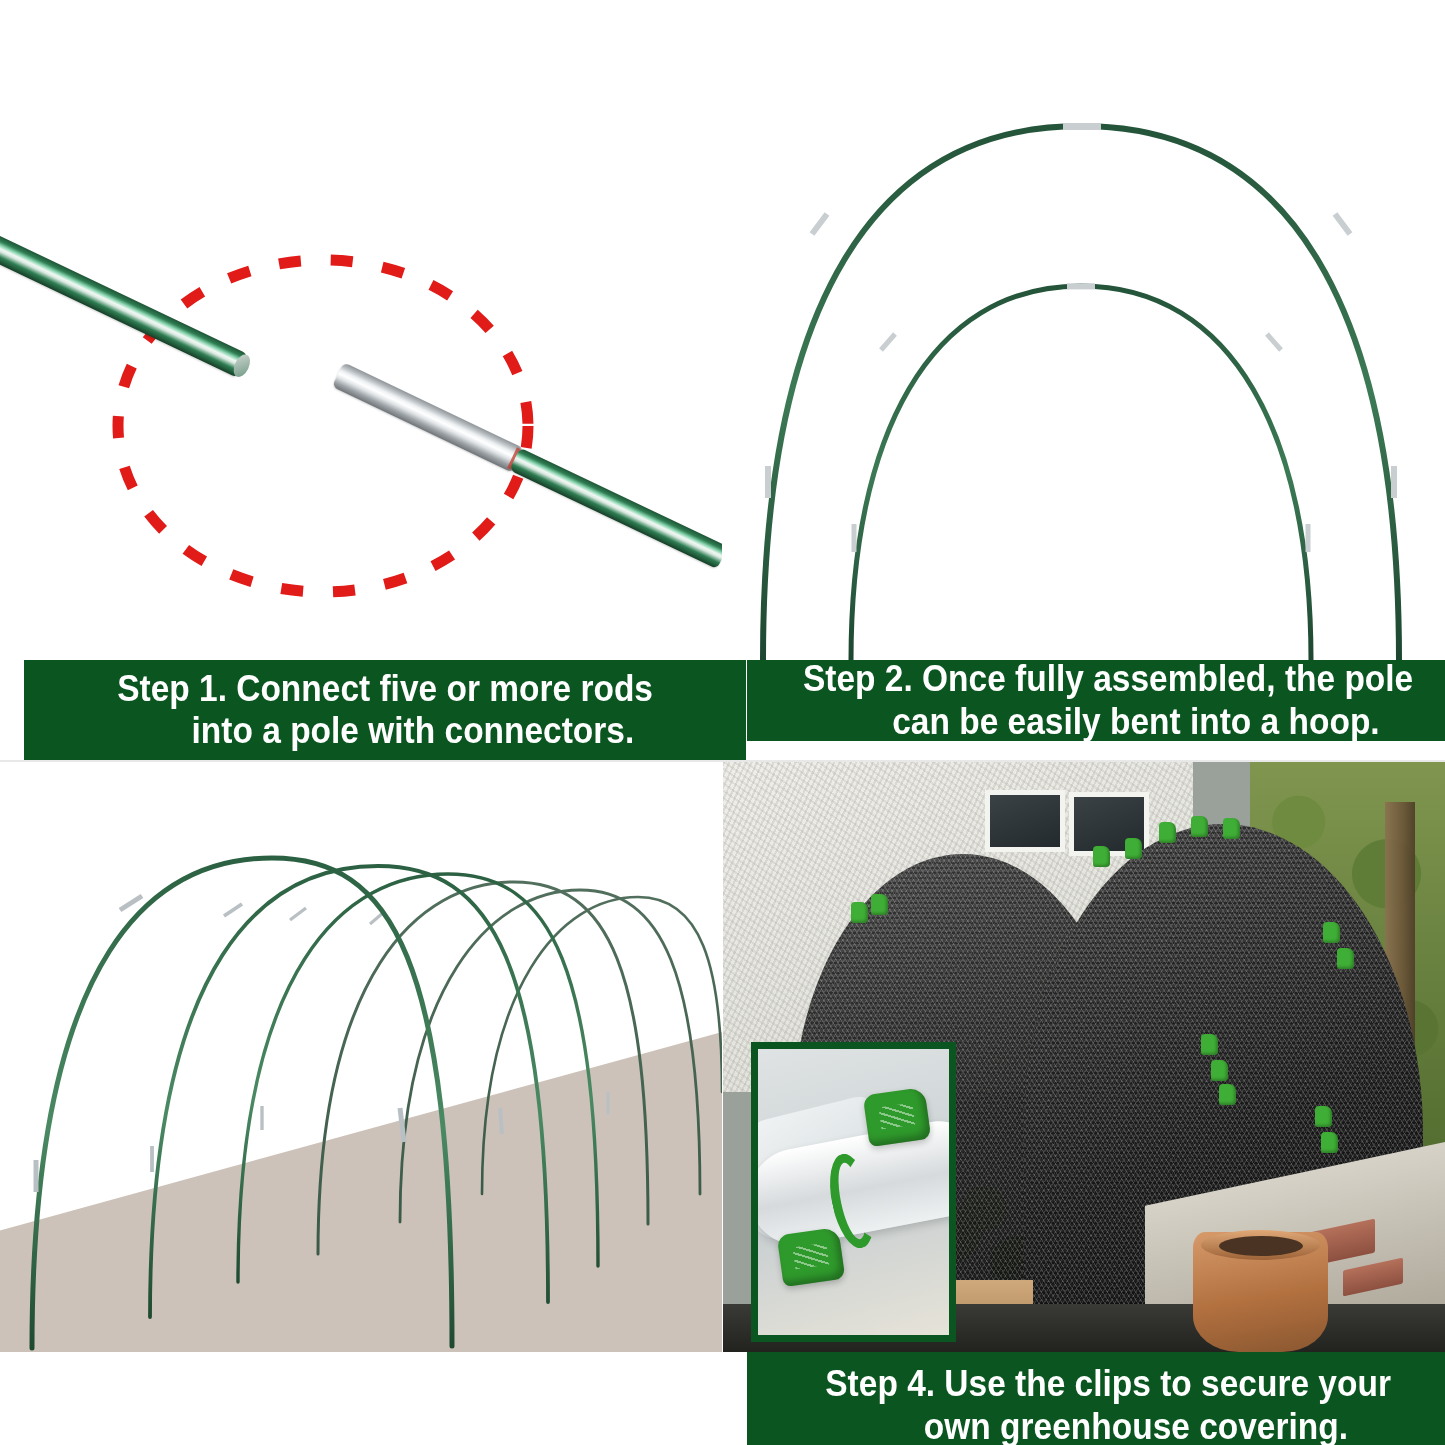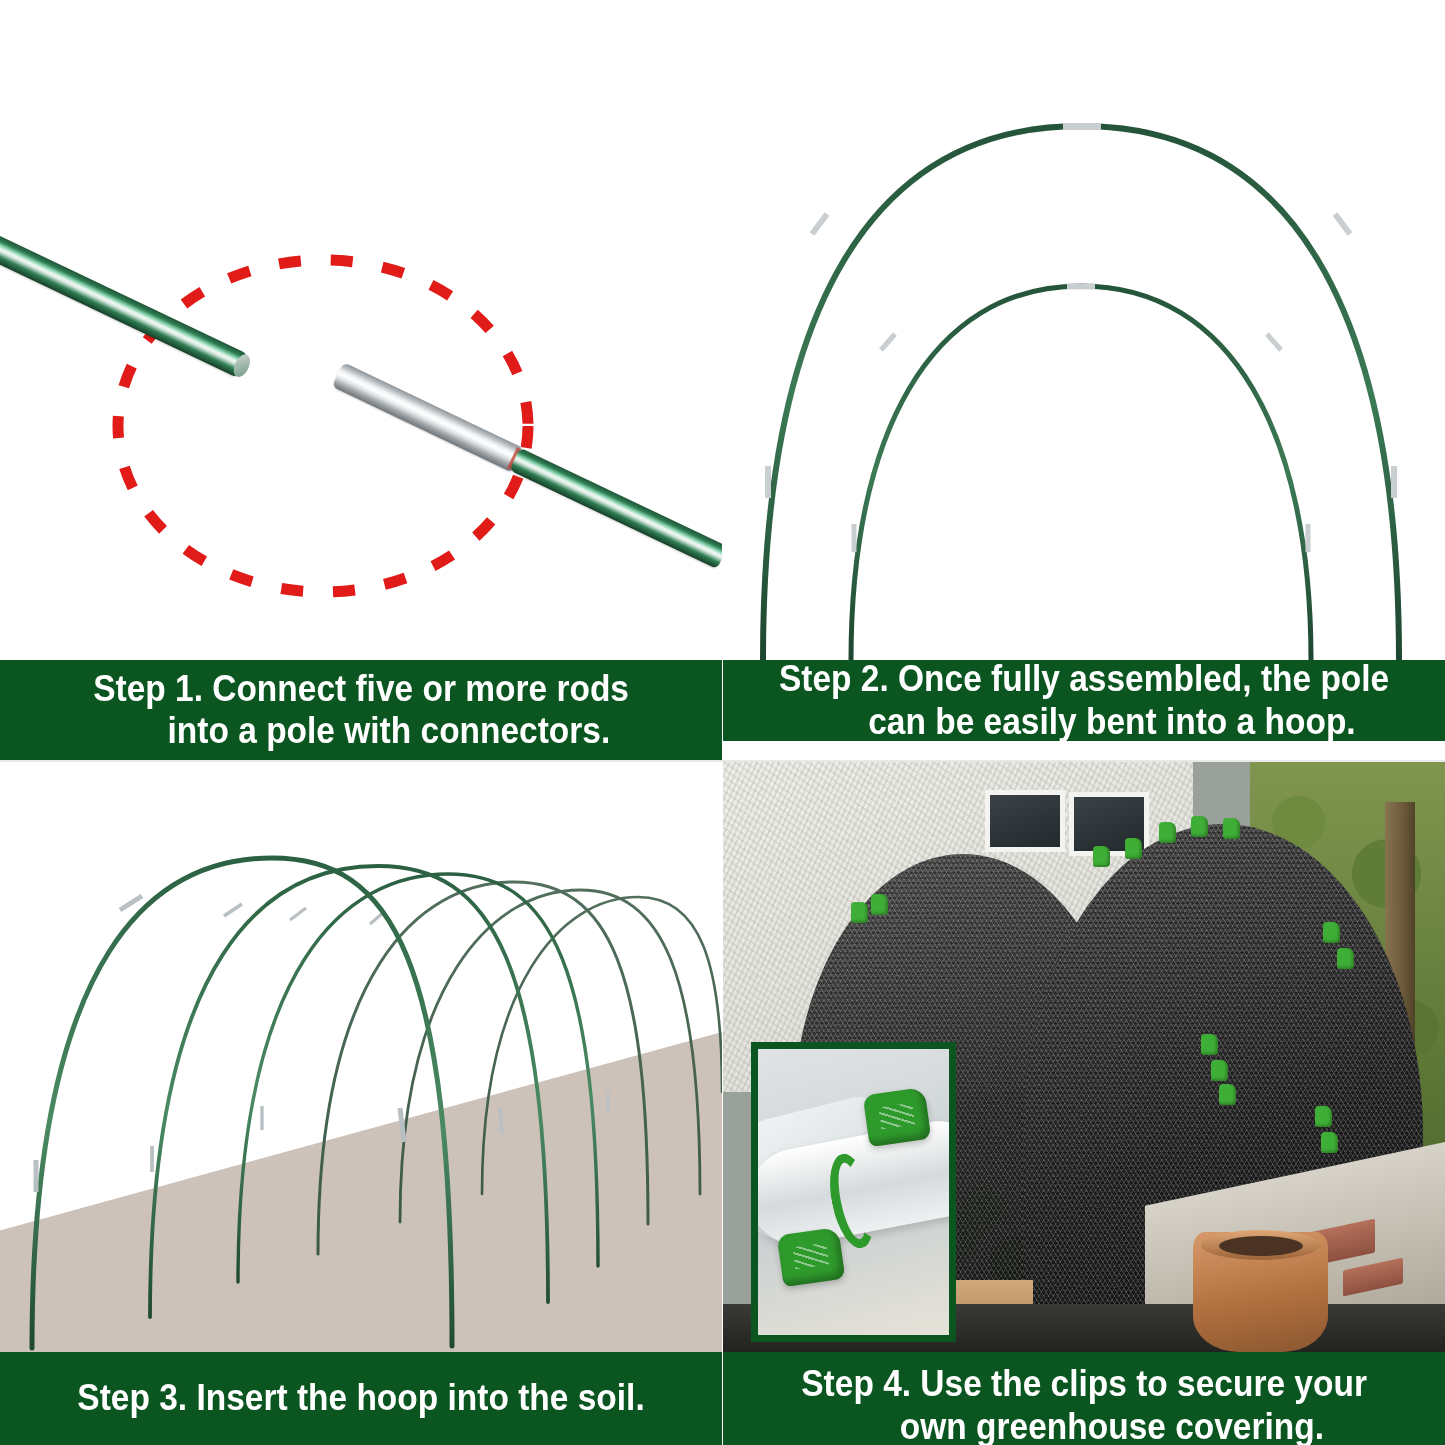--- a/index.html
+++ b/index.html
@@ -55,20 +55,21 @@
 
   
   .caption-bar {
     position: absolute;
     background: #0a5520;
     display: flex;
     flex-direction: column;
     align-items: center;
     justify-content: center;
     overflow: hidden;
+    margin-left: 24px;
   }
   #caption-1 { left: 0;    top: 660px;  width: 722px; height: 100px; }
   #caption-2 { left: 723px; top: 660px; width: 722px; height: 81px; }
   #caption-3 { left: 0;    top: 1352px; width: 722px; height: 93px; }
   #caption-4 { left: 723px; top: 1352px; width: 722px; height: 107px; }
 
   .caption-line {
     color: #ffffff;
     font-size: 36px;
     font-weight: 700;
@@ -483,22 +484,19 @@
       <div class="inset">
         <div class="inset-sheet2"></div>
         <div class="inset-sheet"></div>
         <div class="inset-ring"></div>
         <div class="inset-clip" id="inset-clip-top"></div>
         <div class="inset-clip" id="inset-clip-bottom"></div>
       </div>
     </div>
   </div>
 
-  <div class="caption-bar" id="caption-3">
-    <div class="caption-line l1">Step 3. Insert the hoop into the soil.</div>
-  </div>
 
   <div class="caption-bar" id="caption-4">
     <div class="caption-line l1">Step 4. Use the clips to secure your</div>
     <div class="caption-line l2">own greenhouse covering.</div>
   </div>
 
 </div>
 
 </body></html>

